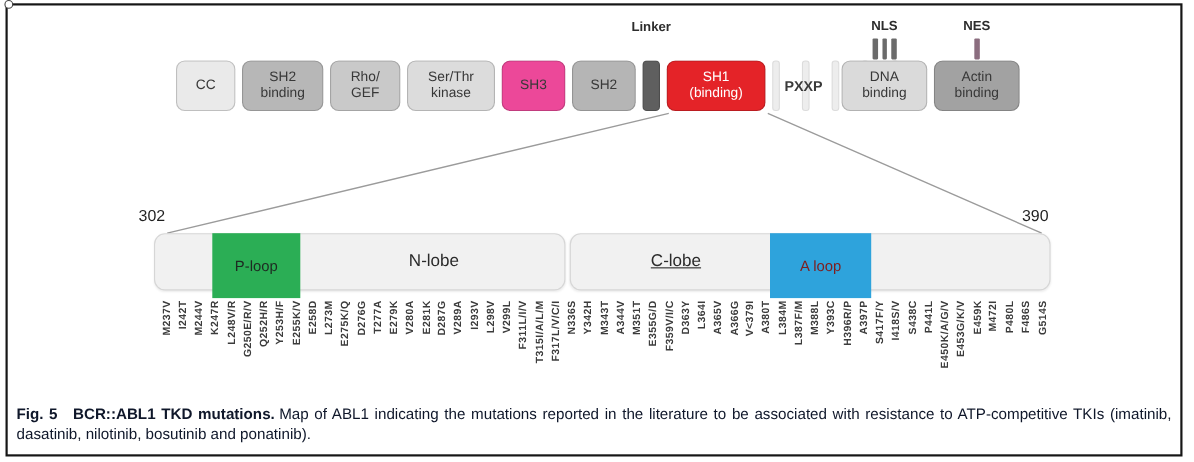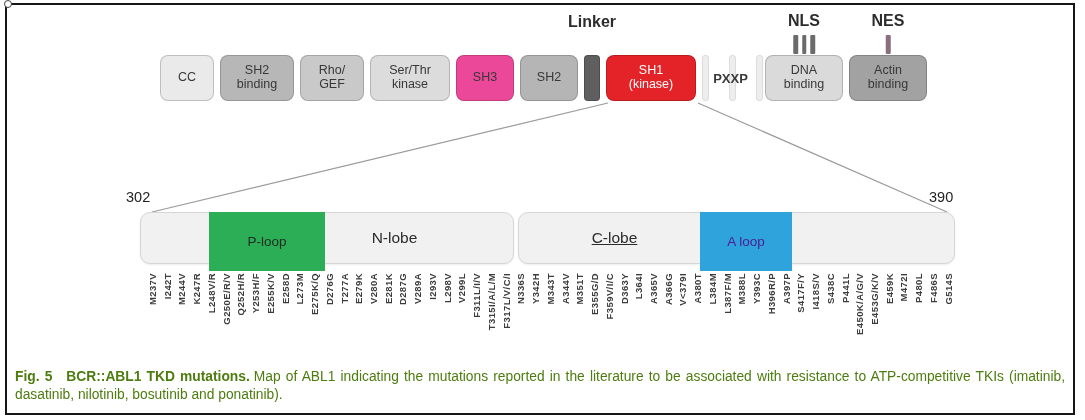--- a/index.html
+++ b/index.html
@@ -18,50 +18,50 @@
           color:#383838;border:1px solid rgba(0,0,0,.18);box-sizing:border-box;
           background-image:linear-gradient(rgba(255,255,255,.16),rgba(0,0,0,.05));
           position:relative;flex:0 0 auto;}
   .domain.linker{border-radius:4px;}
   .stripes{display:flex;gap:20px;position:relative;align-items:stretch;flex:0 0 auto;}
   .stripe{flex:0 0 7px;border-radius:3px;background:#ededed;border:1px solid #dcdcdc;
           box-sizing:border-box;}
   .stripes-label{position:absolute;inset:0;display:flex;align-items:center;
           justify-content:center;font-weight:600;font-size:13px;color:#3a3a3a;}
   .top-label{position:absolute;left:50%;transform:translateX(-50%);
-          font-size:16px;font-weight:600;color:#2d2d2d;white-space:nowrap;}
+          font-size:12px;font-weight:600;color:#2d2d2d;white-space:nowrap;}
   .ticks{position:absolute;bottom:calc(100% + 2px);left:50%;transform:translateX(-50%);
           display:flex;gap:4px;}
   .tick{width:4.5px;height:19px;border-radius:1px;}
   
   .residue{position:absolute;top:189px;font-size:14.5px;color:#1f1f1f;}
   .residue.left{left:126px;} .residue.right{left:929px;}
   .kbar-box{position:absolute;top:212px;height:52px;background:#f1f1f1;
           border:1px solid #d6d6d6;border-radius:10px;box-sizing:border-box;
           box-shadow:0 1px 2px rgba(0,0,0,.08);}
   .kbar-left{left:140px;width:374px;} .kbar-right{left:518px;width:437px;}
   .seg{position:absolute;top:-1px;height:59px;display:flex;align-items:center;
           justify-content:center;font-size:13.5px;color:#1e2a22;}
-  .seg.p-loop{left:68px;width:116px;}
-  .seg.a-loop{left:181px;width:92px;color:#4c1d95;}
+  .seg.p-loop{left:52px;width:80px;}
+  .seg.a-loop{left:181px;width:92px;color:#7f1d1d;}
   .kbar-label{position:absolute;top:0;bottom:0;display:flex;align-items:center;
           justify-content:center;font-size:15.5px;color:#2b2b2b;}
   .kbar-label.nlobe{left:145px;right:10px;}
   .kbar-label.clobe{left:10px;width:171px;text-decoration:underline;}
   
   .mutations{position:absolute;left:147px;top:273px;width:806px;
           display:flex;justify-content:space-between;}
   .mut{position:relative;width:10px;height:92px;flex:0 0 auto;}
   .mut span{position:absolute;top:0;left:50%;
           transform:translateX(-50%) rotate(180deg);
           writing-mode:vertical-rl;font-size:9.5px;font-weight:700;
           letter-spacing:.4px;color:#3c3c3c;white-space:nowrap;}
   
   .caption{position:absolute;left:15px;top:368px;width:1050px;
-          font-size:13.8px;color:#4d7c0f;text-align:justify;line-height:1.32;}
+          font-size:13.8px;color:#0f172a;text-align:justify;line-height:1.32;}
   .caption .fig{font-weight:700;margin-right:14px;}
   .caption .ttl{font-weight:700;margin-right:4px;}
 </style>
 </head>
 <body>
 
 <div class="frame"></div>
 <div class="corner-mark"></div>
 
 <svg class="connectors" width="1085" height="420">
@@ -74,21 +74,21 @@
     <div class="domain" style="width: 74px; background: rgb(183, 183, 183);">SH2
 binding</div>
     <div class="domain" style="width: 64px; background: rgb(201, 201, 201);">Rho/
 GEF</div>
     <div class="domain" style="width: 80px; background: rgb(220, 220, 220);">Ser/Thr
 kinase</div>
     <div class="domain" style="width: 58px; background: #ec4899;">SH3</div>
     <div class="domain" style="width: 58px; background: rgb(181, 181, 181);">SH2</div>
     <div class="domain linker" style="width: 16px; background: rgb(95, 95, 95);"><div class="top-label" style="bottom: calc(100% + 25px);">Linker</div></div>
     <div class="domain" style="width: 90px; background: rgb(228, 35, 40); color: rgb(255, 255, 255);">SH1
-(kinase)</div>
+(binding)</div>
     <div class="stripes" style="width: 57px;">
       <div class="stripe"></div>
       <div class="stripe"></div>
       <div class="stripe"></div>
       <div class="stripe"></div>
       <div class="stripe"></div>
       <div class="stripes-label">PXXP</div>
     </div>
     <div class="domain" style="width: 78px; background: rgb(218, 218, 218);">DNA
 binding<div class="top-label" style="bottom: calc(100% + 26px);">NLS</div><div class="ticks"><div class="tick" style="background: rgb(107, 107, 107);"></div><div class="tick" style="background: rgb(107, 107, 107);"></div><div class="tick" style="background: rgb(107, 107, 107);"></div></div></div>

